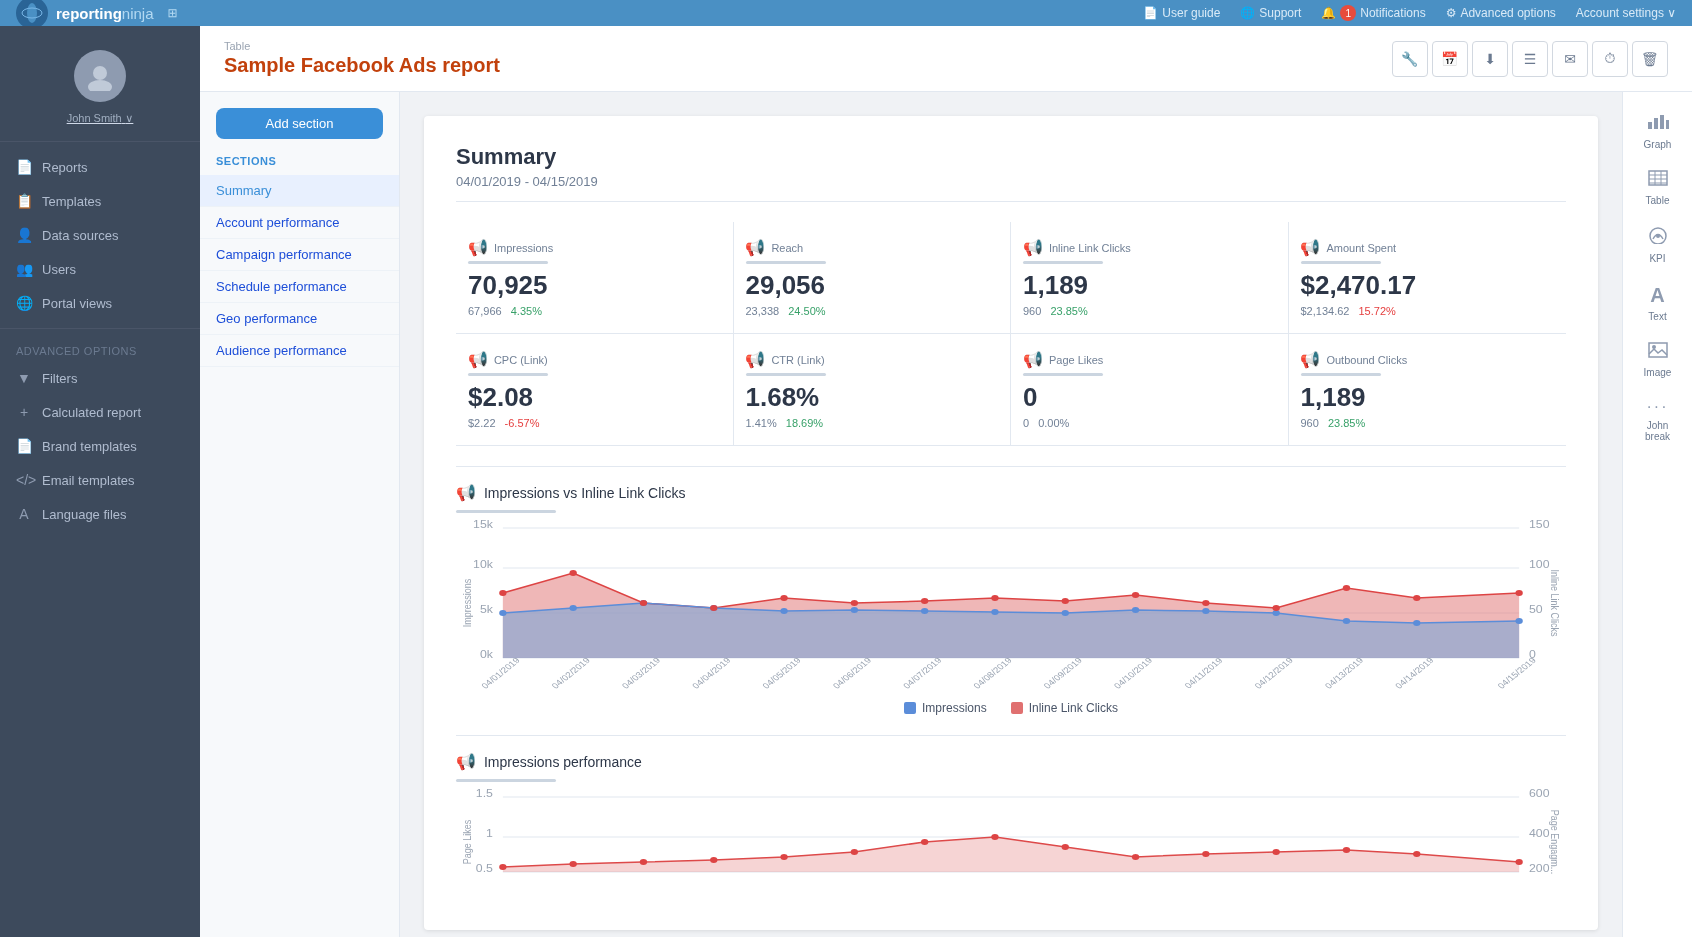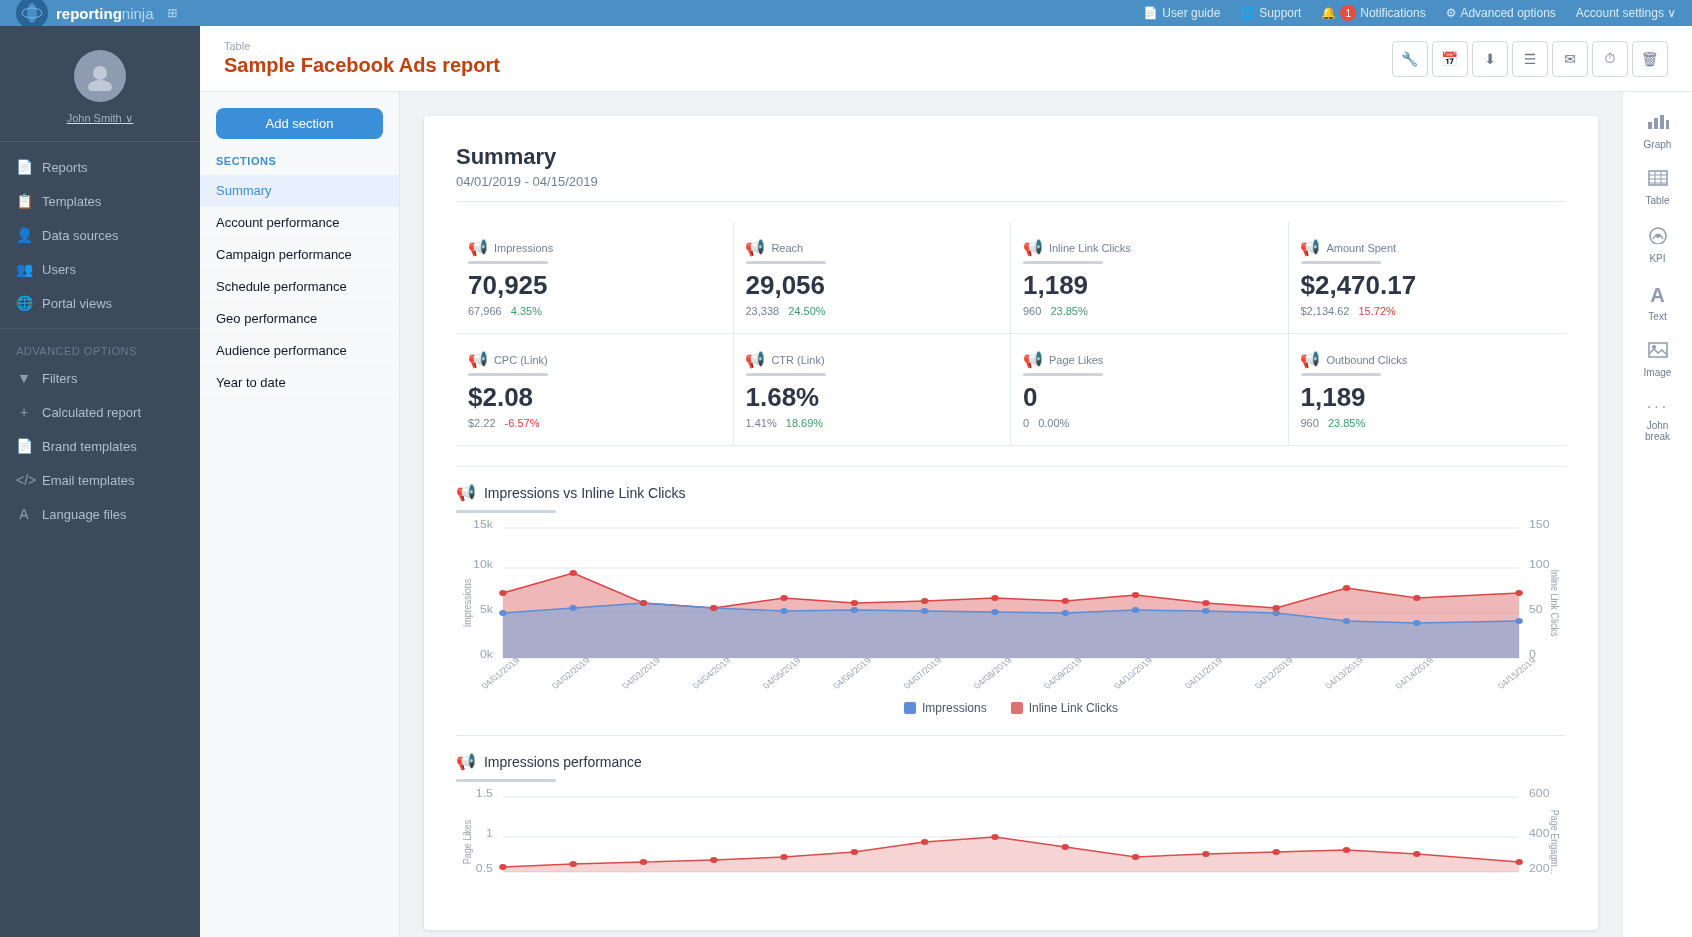--- a/index.html
+++ b/index.html
@@ -160,21 +160,21 @@
       width: calc(100% - 32px);
       text-align: center;
     }
     .sections-label {
       color: #3a8fd8; font-size: 11px; font-weight: 600;
       padding: 0 16px 8px; letter-spacing: 0.5px;
     }
     .section-item {
       padding: 8px 16px;
       font-size: 13px;
-      color: #0f172a;
+      color: #1d4ed8;
       cursor: pointer;
       border-bottom: 1px solid #edf2f7;
     }
     .section-item.active { background: #e8f0fe; color: #3a8fd8; font-weight: 500; }
 
     
     .report-content {
       flex: 1;
       overflow-y: auto;
       padding: 24px;
@@ -411,21 +411,20 @@
 
       <div class="sections-panel">
         <button class="add-section-btn">Add section</button>
         <div class="sections-label">SECTIONS</div>
         <div class="section-item active">Summary</div>
         <div class="section-item">Account performance</div>
         <div class="section-item">Campaign performance</div>
         <div class="section-item">Schedule performance</div>
         <div class="section-item">Geo performance</div>
         <div class="section-item">Audience performance</div>
-        <div class="section-item">Year to date</div>
       </div>
 
       <div class="report-content">
         <div class="report-page">
 
           <div class="summary-title">Summary</div>
           <div class="summary-date">04/01/2019 - 04/15/2019</div>
 
           <div class="kpi-grid">
 

